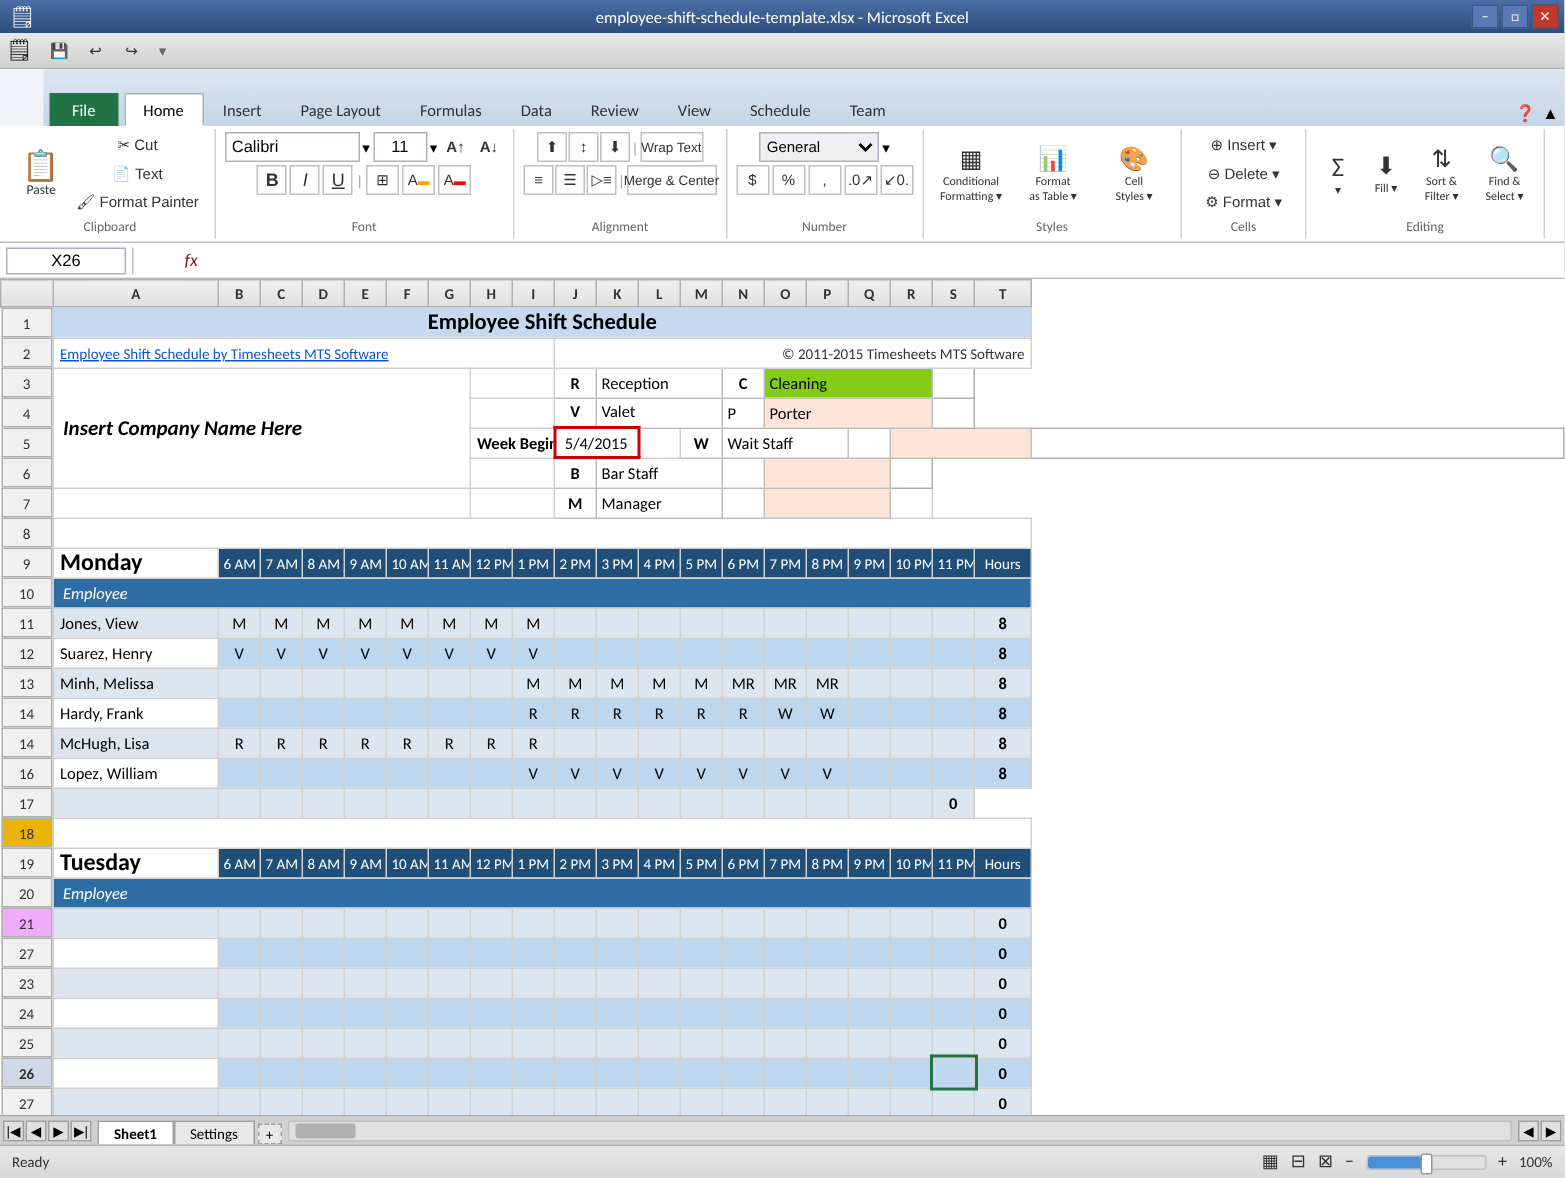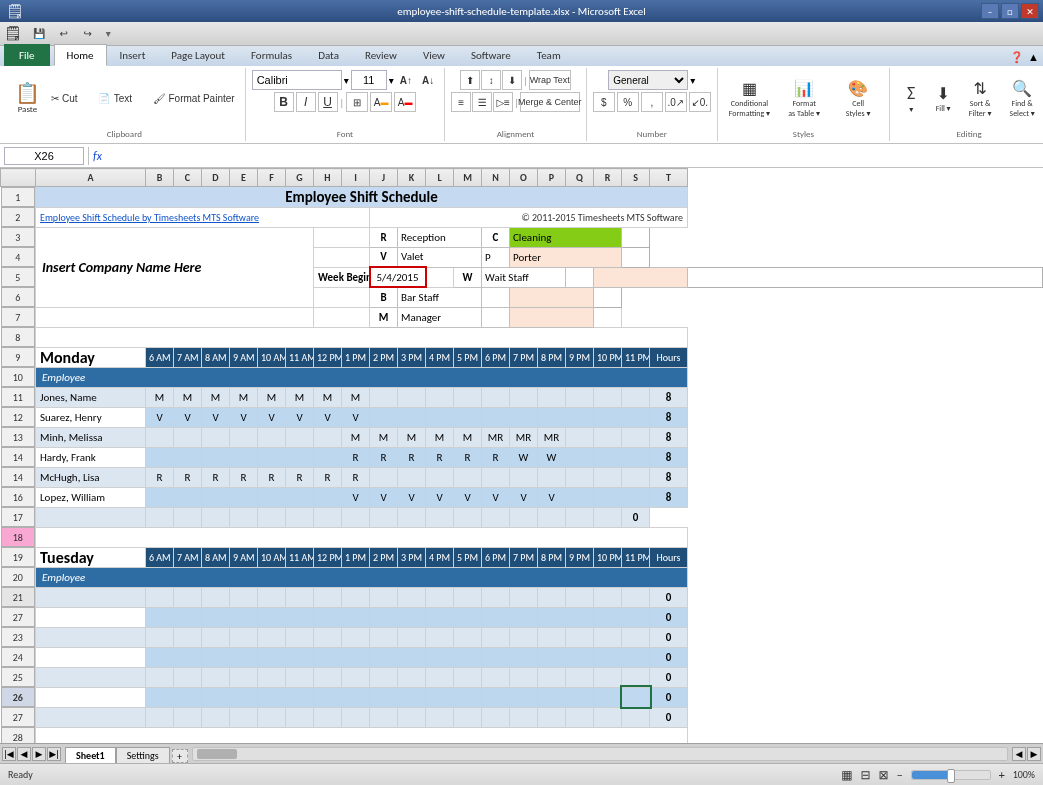--- a/index.html
+++ b/index.html
@@ -52,21 +52,22 @@
       display: flex; align-items: center; justify-content: center;
       font-size: 10px;
       cursor: pointer;
       color: #333;
     }
     .ribbon-tabs {
       display: flex;
       align-items: flex-end;
       padding: 0 4px;
       background: linear-gradient(to bottom, #dce6f0, #c5d5e8);
-      height: 20px;
+      height: 38px;
+      margin-left: 29px;
     }
     .ribbon-tab {
       padding: 4px 12px;
       font-size: 11px;
       cursor: pointer;
       border: 1px solid transparent;
       border-bottom: none;
       height: 22px;
       display: flex; align-items: center;
       color: #333;
@@ -166,22 +167,23 @@
       padding: 0 4px;
       font-size: 11px;
       text-align: center;
     }
     .formula-separator {
       width: 1px; height: 18px;
       background: #c0c0c0;
     }
     .fx-label {
       font-style: italic;
-      color: #1d4ed8;
+      color: #7f1d1d;
       font-size: 12px;
+      margin-left: 30px;
     }
     .formula-input {
       flex: 1;
       border: none;
       outline: none;
       font-size: 11px;
       padding: 0 4px;
     }
     .row-num {
       height: 20px;
@@ -297,37 +299,37 @@
 
     <div class="ribbon-tabs">
       <div class="ribbon-tab file">File</div>
       <div class="ribbon-tab active">Home</div>
       <div class="ribbon-tab">Insert</div>
       <div class="ribbon-tab">Page Layout</div>
       <div class="ribbon-tab">Formulas</div>
       <div class="ribbon-tab">Data</div>
       <div class="ribbon-tab">Review</div>
       <div class="ribbon-tab">View</div>
-      <div class="ribbon-tab">Software</div>
+      <div class="ribbon-tab">Schedule</div>
       <div class="ribbon-tab">Team</div>
       <div style="margin-left:auto;display:flex;align-items:center;gap:4px;padding-bottom:2px;">
         <span style="font-size:11px;cursor:pointer;">❓</span>
         <span style="font-size:11px;cursor:pointer;">▲</span>
       </div>
     </div>
 
     <div class="ribbon-content">
 
       <div class="ribbon-group">
         <div class="ribbon-row">
           <div class="rb-btn">
             <div class="rb-icon">📋</div>
             <span>Paste</span>
           </div>
-          <div style="display:flex;gap:13px;">
+          <div style="display:flex;flex-direction:column;gap:1px;">
             <button class="rb-small">✂ Cut</button>
             <button class="rb-small">📄 Text</button>
             <button class="rb-small">🖌 Format Painter</button>
           </div>
         </div>
         <span class="ribbon-group-label">Clipboard</span>
       </div>
 
       <div class="ribbon-group">
         <div class="ribbon-row" style="margin-bottom:2px;">
@@ -399,20 +401,28 @@
             <span>Format<br>as Table ▾</span>
           </div>
           <div class="rb-btn" style="height:56px;min-width:50px;font-size:8px;text-align:center;">
             <div style="font-size:16px;">🎨</div>
             <span>Cell<br>Styles ▾</span>
           </div>
         </div>
         <span class="ribbon-group-label">Styles</span>
       </div>
 
+      <div class="ribbon-group">
+        <div style="display:flex;flex-direction:column;gap:1px;">
+          <button class="rb-small" style="width:70px;height:18px;font-size:10px;text-align:left;padding:0 4px;">⊕ Insert ▾</button>
+          <button class="rb-small" style="width:70px;height:18px;font-size:10px;text-align:left;padding:0 4px;">⊖ Delete ▾</button>
+          <button class="rb-small" style="width:70px;height:18px;font-size:10px;text-align:left;padding:0 4px;">⚙ Format ▾</button>
+        </div>
+        <span class="ribbon-group-label">Cells</span>
+      </div>
 
       <div class="ribbon-group">
         <div class="ribbon-row" style="gap:2px;">
           <div class="rb-btn" style="height:56px;min-width:30px;font-size:8px;text-align:center;">
             <div style="font-size:18px;">Σ</div>
             <span>▾</span>
           </div>
           <div class="rb-btn" style="height:56px;min-width:30px;font-size:8px;text-align:center;">
             <div style="font-size:16px;">⬇</div>
             <span>Fill ▾</span>
@@ -600,21 +610,21 @@
             <td class="cell-time-row" style="font-size:9px;text-align:center;color:#fff;">Hours</td>
           </tr>
 
           <tr>
             <td class="row-num" style="background:#f0f0f0;border:1px solid #b0b0b0;text-align:center;font-size:10px;">10</td>
             <td colspan="20" class="cell-employee-row" style="font-style:italic;color:#fff;font-size:11px;padding-left:6px;background:#2e6da4;">Employee</td>
           </tr>
 
           <tr>
             <td class="row-num" style="background:#f0f0f0;border:1px solid #b0b0b0;text-align:center;font-size:10px;">11</td>
-            <td style="background:#dce6f1;padding-left:4px;">Jones, Name</td>
+            <td style="background:#dce6f1;padding-left:4px;">Jones, View</td>
             <td style="background:#dce6f1;text-align:center;">M</td>
             <td style="background:#dce6f1;text-align:center;">M</td>
             <td style="background:#dce6f1;text-align:center;">M</td>
             <td style="background:#dce6f1;text-align:center;">M</td>
             <td style="background:#dce6f1;text-align:center;">M</td>
             <td style="background:#dce6f1;text-align:center;">M</td>
             <td style="background:#dce6f1;text-align:center;">M</td>
             <td style="background:#dce6f1;text-align:center;">M</td>
             <td style="background:#dce6f1;text-align:center;"></td>
             <td style="background:#dce6f1;text-align:center;"></td>
@@ -766,21 +776,21 @@
             <td style="background:#dce6f1;"></td>
             <td style="background:#dce6f1;"></td>
             <td style="background:#dce6f1;"></td>
             <td style="background:#dce6f1;"></td>
             <td style="background:#dce6f1;"></td>
             <td style="background:#dce6f1;"></td>
             <td style="background:#dce6f1;text-align:center;font-weight:bold;">0</td>
           </tr>
 
           <tr>
-            <td class="row-num" style="background:#f9a8d4;border:1px solid #b0b0b0;text-align:right;font-size:10px;">18</td>
+            <td class="row-num" style="background:#eab308;border:1px solid #b0b0b0;text-align:right;font-size:10px;">18</td>
             <td colspan="20" style="background:#fff;height:8px;"></td>
           </tr>
 
           <tr>
             <td class="row-num" style="background:#f0f0f0;border:1px solid #b0b0b0;text-align:center;font-size:10px;">19</td>
             <td style="font-size:16px;font-weight:bold;color:#000;background:#fff;padding-left:4px;">Tuesday</td>
             <td class="cell-time-row" style="font-size:9px;text-align:center;color:#fff;">6 AM</td>
             <td class="cell-time-row" style="font-size:9px;text-align:center;color:#fff;">7 AM</td>
             <td class="cell-time-row" style="font-size:9px;text-align:center;color:#fff;">8 AM</td>
             <td class="cell-time-row" style="font-size:9px;text-align:center;color:#fff;">9 AM</td>
@@ -800,21 +810,21 @@
             <td class="cell-time-row" style="font-size:9px;text-align:center;color:#fff;">11 PM</td>
             <td class="cell-time-row" style="font-size:9px;text-align:center;color:#fff;">Hours</td>
           </tr>
 
           <tr>
             <td class="row-num" style="background:#f0f0f0;border:1px solid #b0b0b0;text-align:center;font-size:10px;">20</td>
             <td colspan="20" class="cell-employee-row" style="font-style:italic;color:#fff;font-size:11px;padding-left:6px;background:#2e6da4;">Employee</td>
           </tr>
 
           <tr>
-            <td class="row-num" style="background:#e5e5e5;border:1px solid #b0b0b0;text-align:center;font-size:10px;">21</td>
+            <td class="row-num" style="background:#f0abfc;border:1px solid #b0b0b0;text-align:center;font-size:10px;">21</td>
             <td style="background:#dce6f1;"></td>
             <td style="background:#dce6f1;"></td>
               <td style="background:#dce6f1;"></td>
               <td style="background:#dce6f1;"></td>
               <td style="background:#dce6f1;"></td>
               <td style="background:#dce6f1;"></td>
               <td style="background:#dce6f1;"></td>
               <td style="background:#dce6f1;"></td>
               <td style="background:#dce6f1;"></td>
               <td style="background:#dce6f1;"></td>

